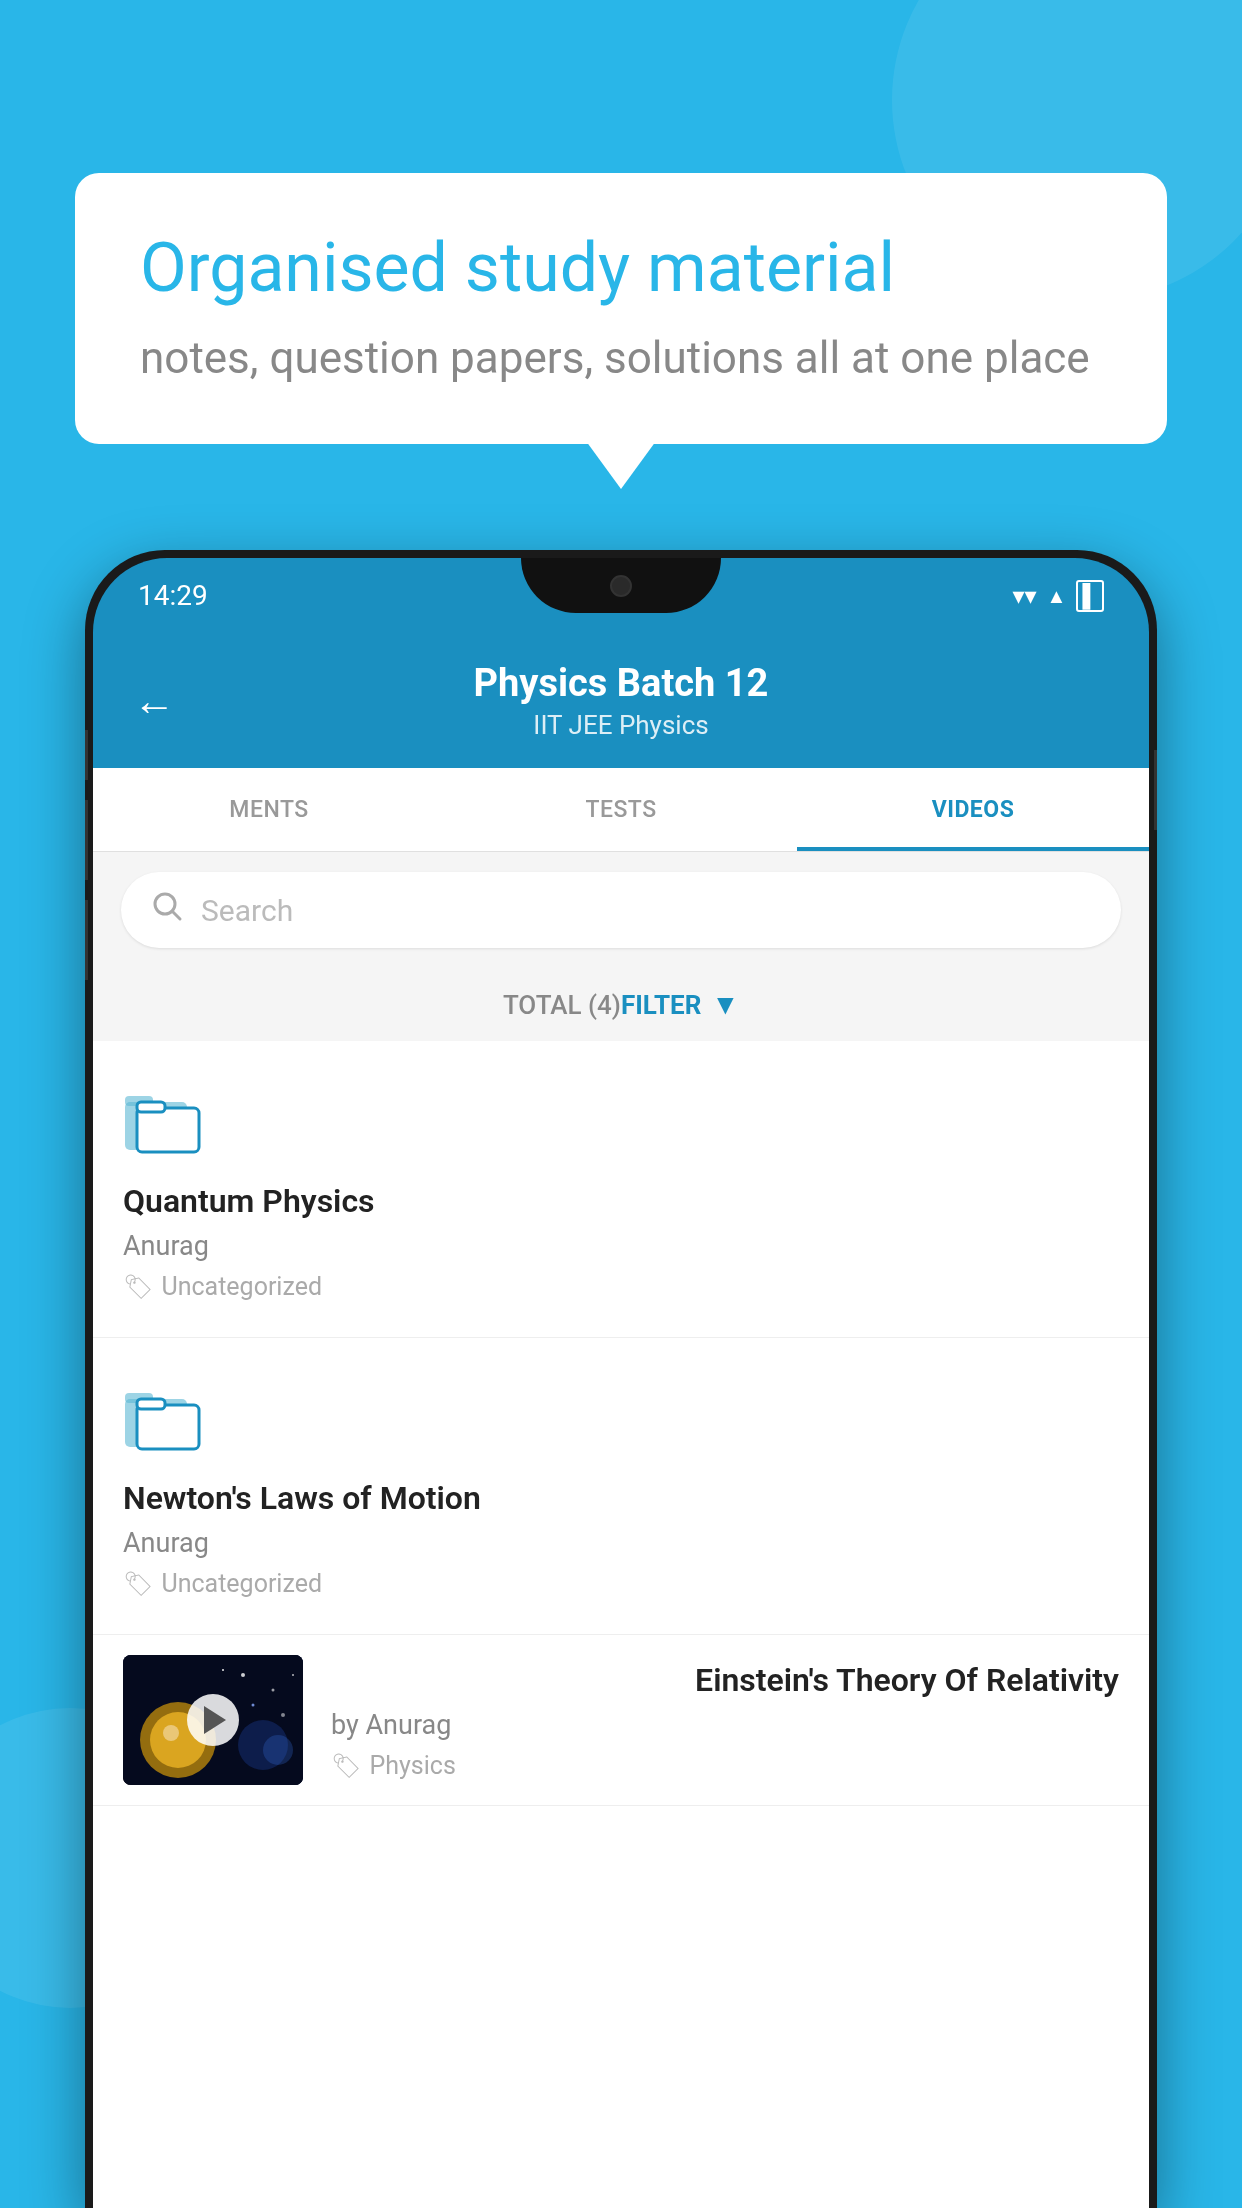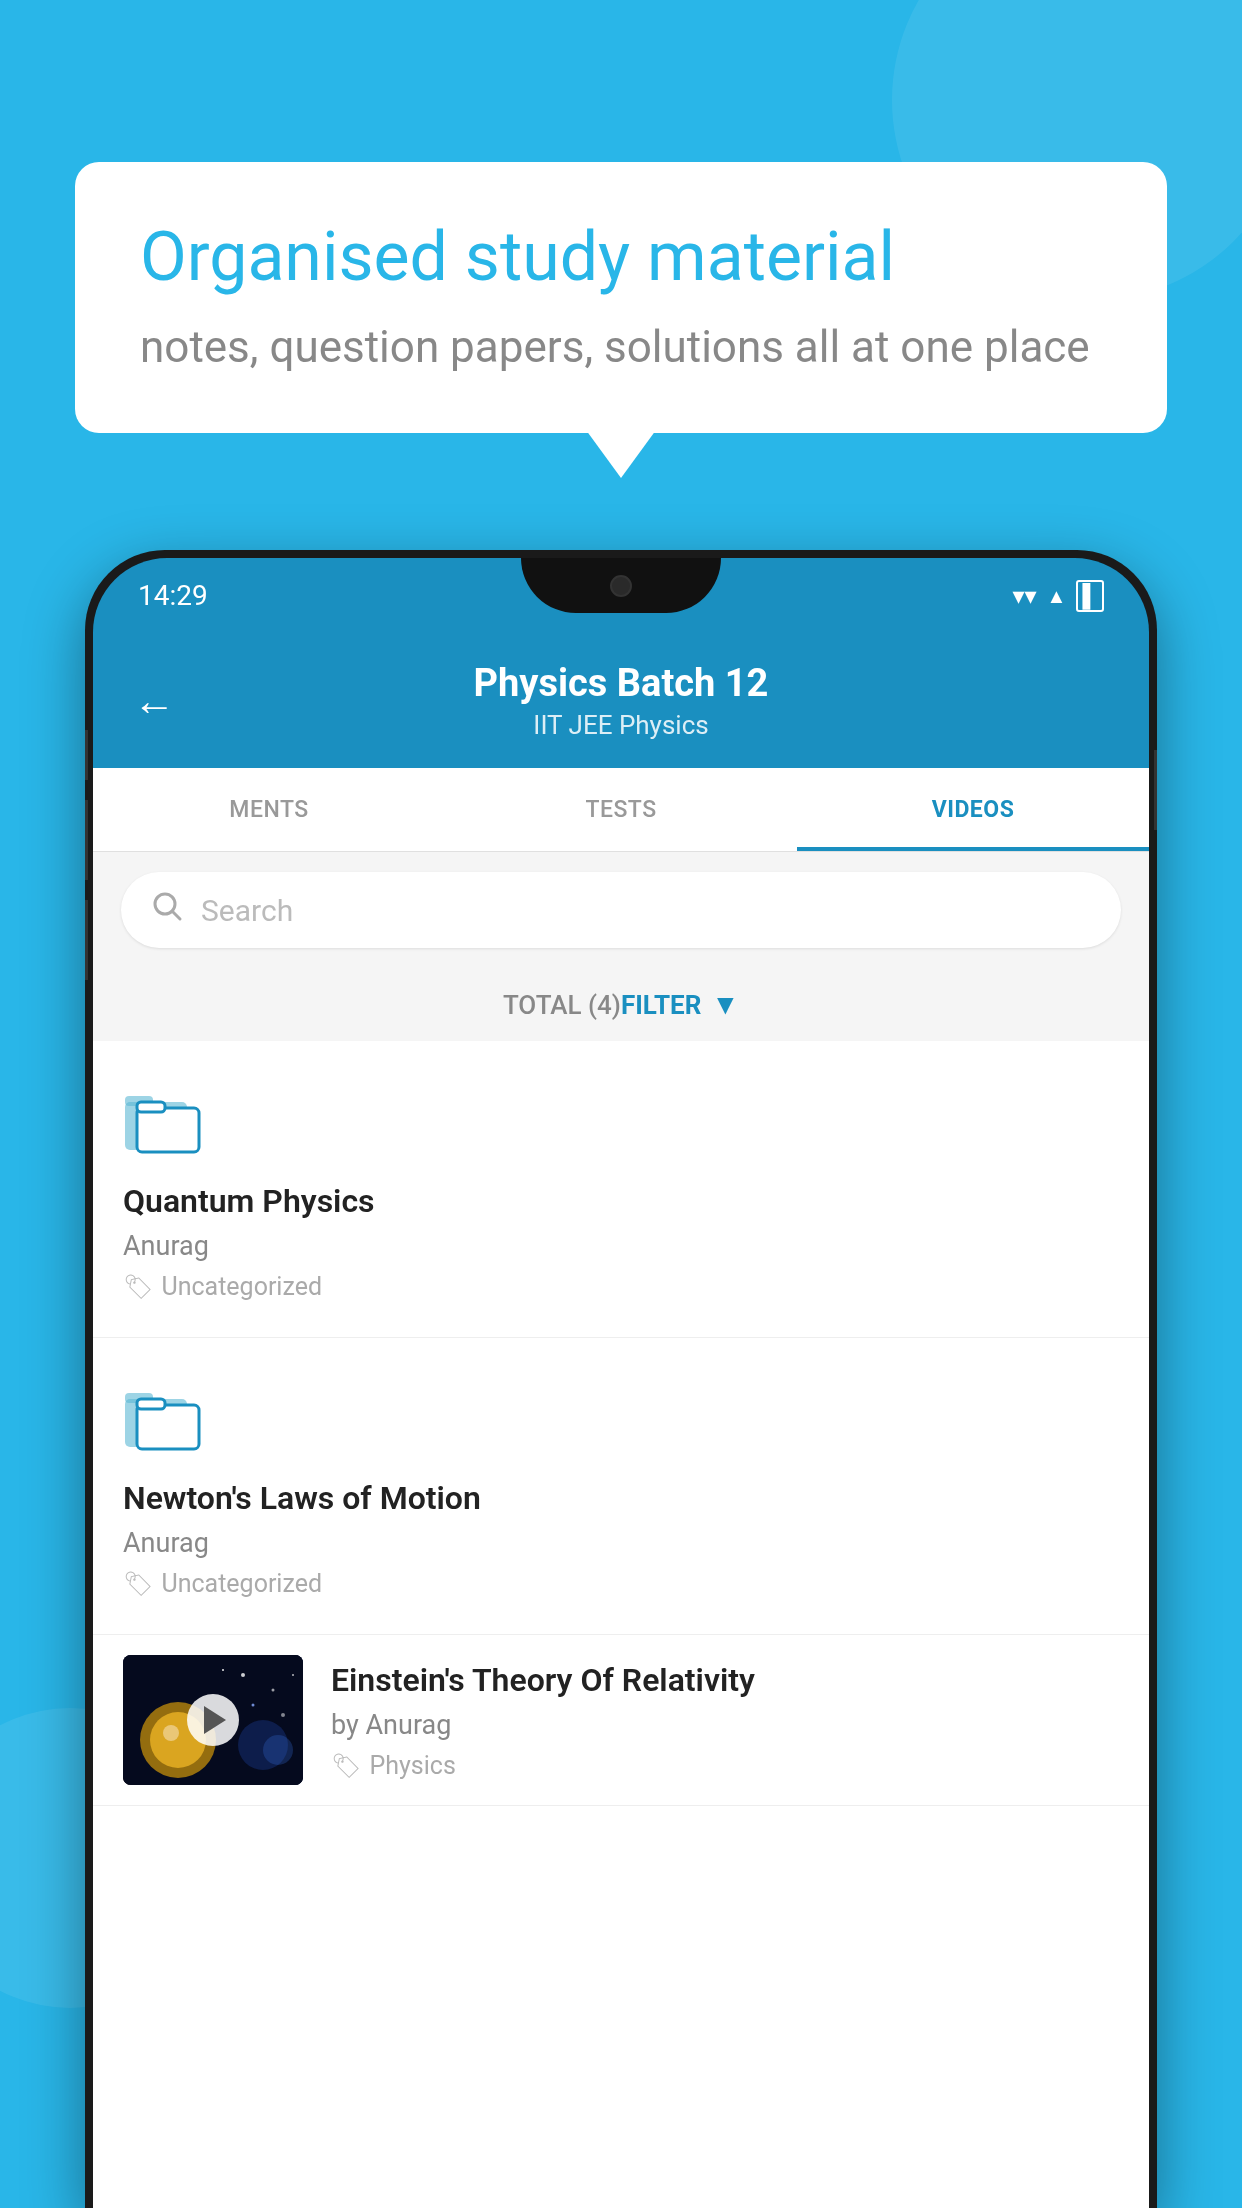--- a/index.html
+++ b/index.html
@@ -8,21 +8,21 @@
       height: 2208px;
       background-color: #29b6e8;
       font-family: 'Roboto', Arial, sans-serif;
       overflow: hidden;
       position: relative;
     }
 
     
     .speech-bubble-container {
       position: absolute;
-      top: 162px;
+      top: 173px;
       left: 75px;
       right: 75px;
     }
     .speech-bubble {
       background: white;
       border-radius: 24px;
       padding: 55px 65px 60px 65px;
       position: relative;
     }
     .speech-bubble::after {
@@ -327,20 +327,21 @@
     }
     .video-details {
       flex: 1;
       padding-top: 6px;
     }
     .video-title {
       font-size: 32px;
       font-weight: 600;
       color: #222;
       margin-bottom: 10px;
+      text-align: right;
     }
     .video-author {
       font-size: 27px;
       color: #888;
       margin-bottom: 10px;
     }
     .video-tag {
       display: flex;
       align-items: center;
       gap: 8px;

